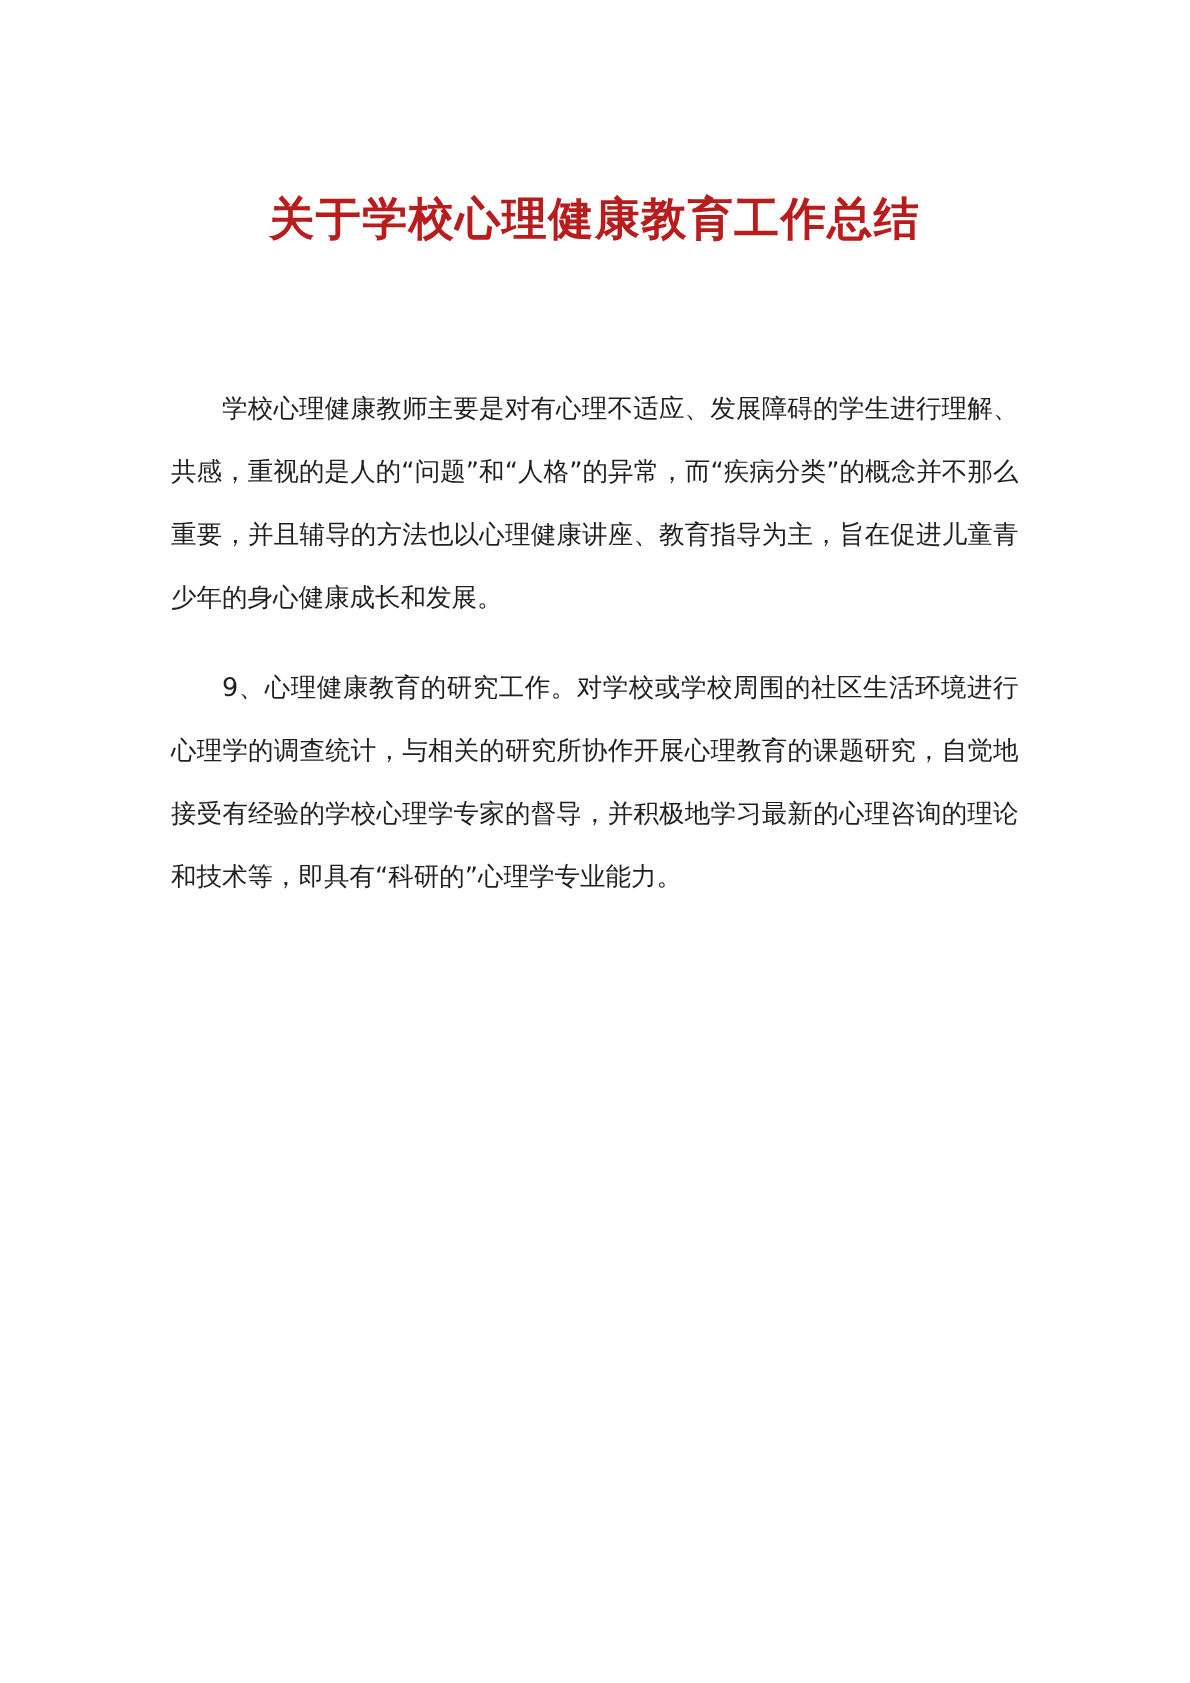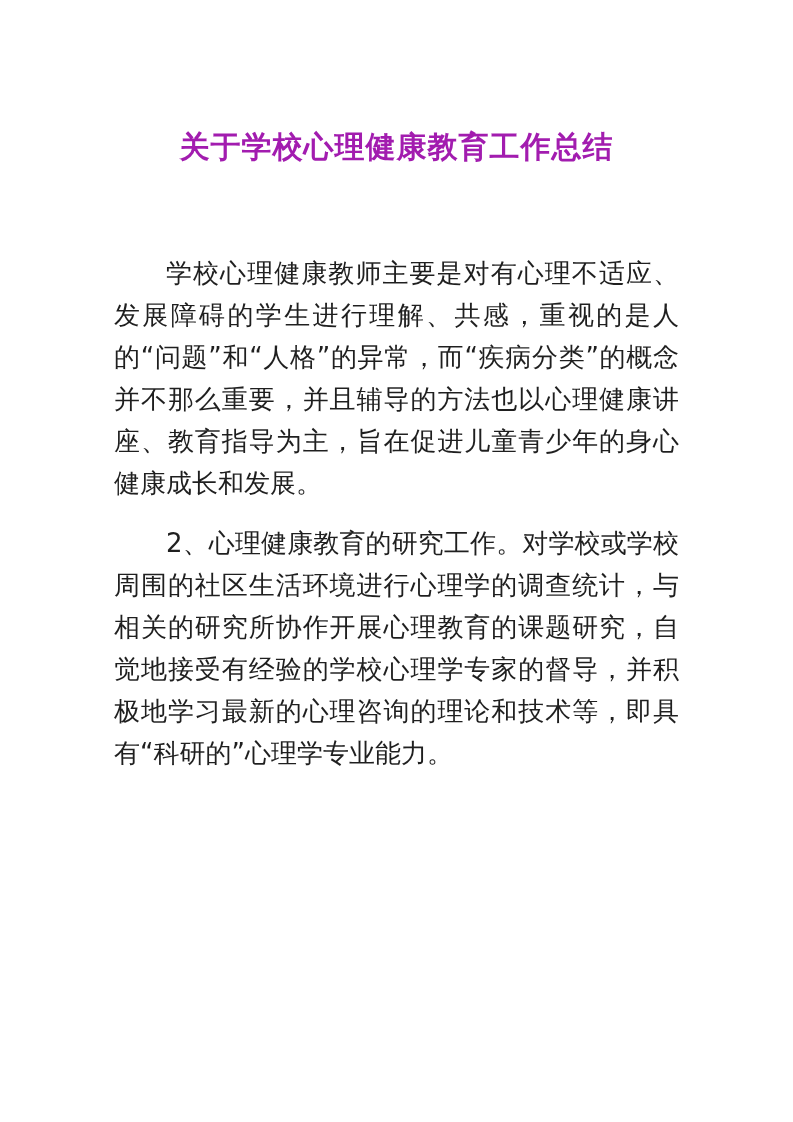--- a/index.html
+++ b/index.html
@@ -16,35 +16,35 @@
     padding: 128px 114px 0 114px;
     font-family: "DejaVu Sans", "Liberation Sans", sans-serif;
     overflow: hidden;
   }
   .doc-title {
     margin: 0 0 86px 0;
     font-size: 30px;
     line-height: 38px;
     font-weight: 700;
     text-align: center;
-    color: #a21caf;
+    color: #b91c1c;
     letter-spacing: 1px;
   }
   .doc-body p {
     margin: 0 0 18px 0;
-    font-size: 26px;
+    font-size: 17px;
     line-height: 42px;
     color: #1f1f1f;
     text-align: justify;
     text-indent: 2em;
     word-break: break-all;
   }
 </style>
 </head>
 <body>
 
 <div class="page">
   <h1 class="doc-title">关于学校心理健康教育工作总结</h1>
   <div class="doc-body">
       <p>学校心理健康教师主要是对有心理不适应、发展障碍的学生进行理解、共感，重视的是人的“问题”和“人格”的异常，而“疾病分类”的概念并不那么重要，并且辅导的方法也以心理健康讲座、教育指导为主，旨在促进儿童青少年的身心健康成长和发展。</p>
-      <p>2、心理健康教育的研究工作。对学校或学校周围的社区生活环境进行心理学的调查统计，与相关的研究所协作开展心理教育的课题研究，自觉地接受有经验的学校心理学专家的督导，并积极地学习最新的心理咨询的理论和技术等，即具有“科研的”心理学专业能力。</p>
+      <p>9、心理健康教育的研究工作。对学校或学校周围的社区生活环境进行心理学的调查统计，与相关的研究所协作开展心理教育的课题研究，自觉地接受有经验的学校心理学专家的督导，并积极地学习最新的心理咨询的理论和技术等，即具有“科研的”心理学专业能力。</p>
     </div>
 </div>
 
 </body></html>

